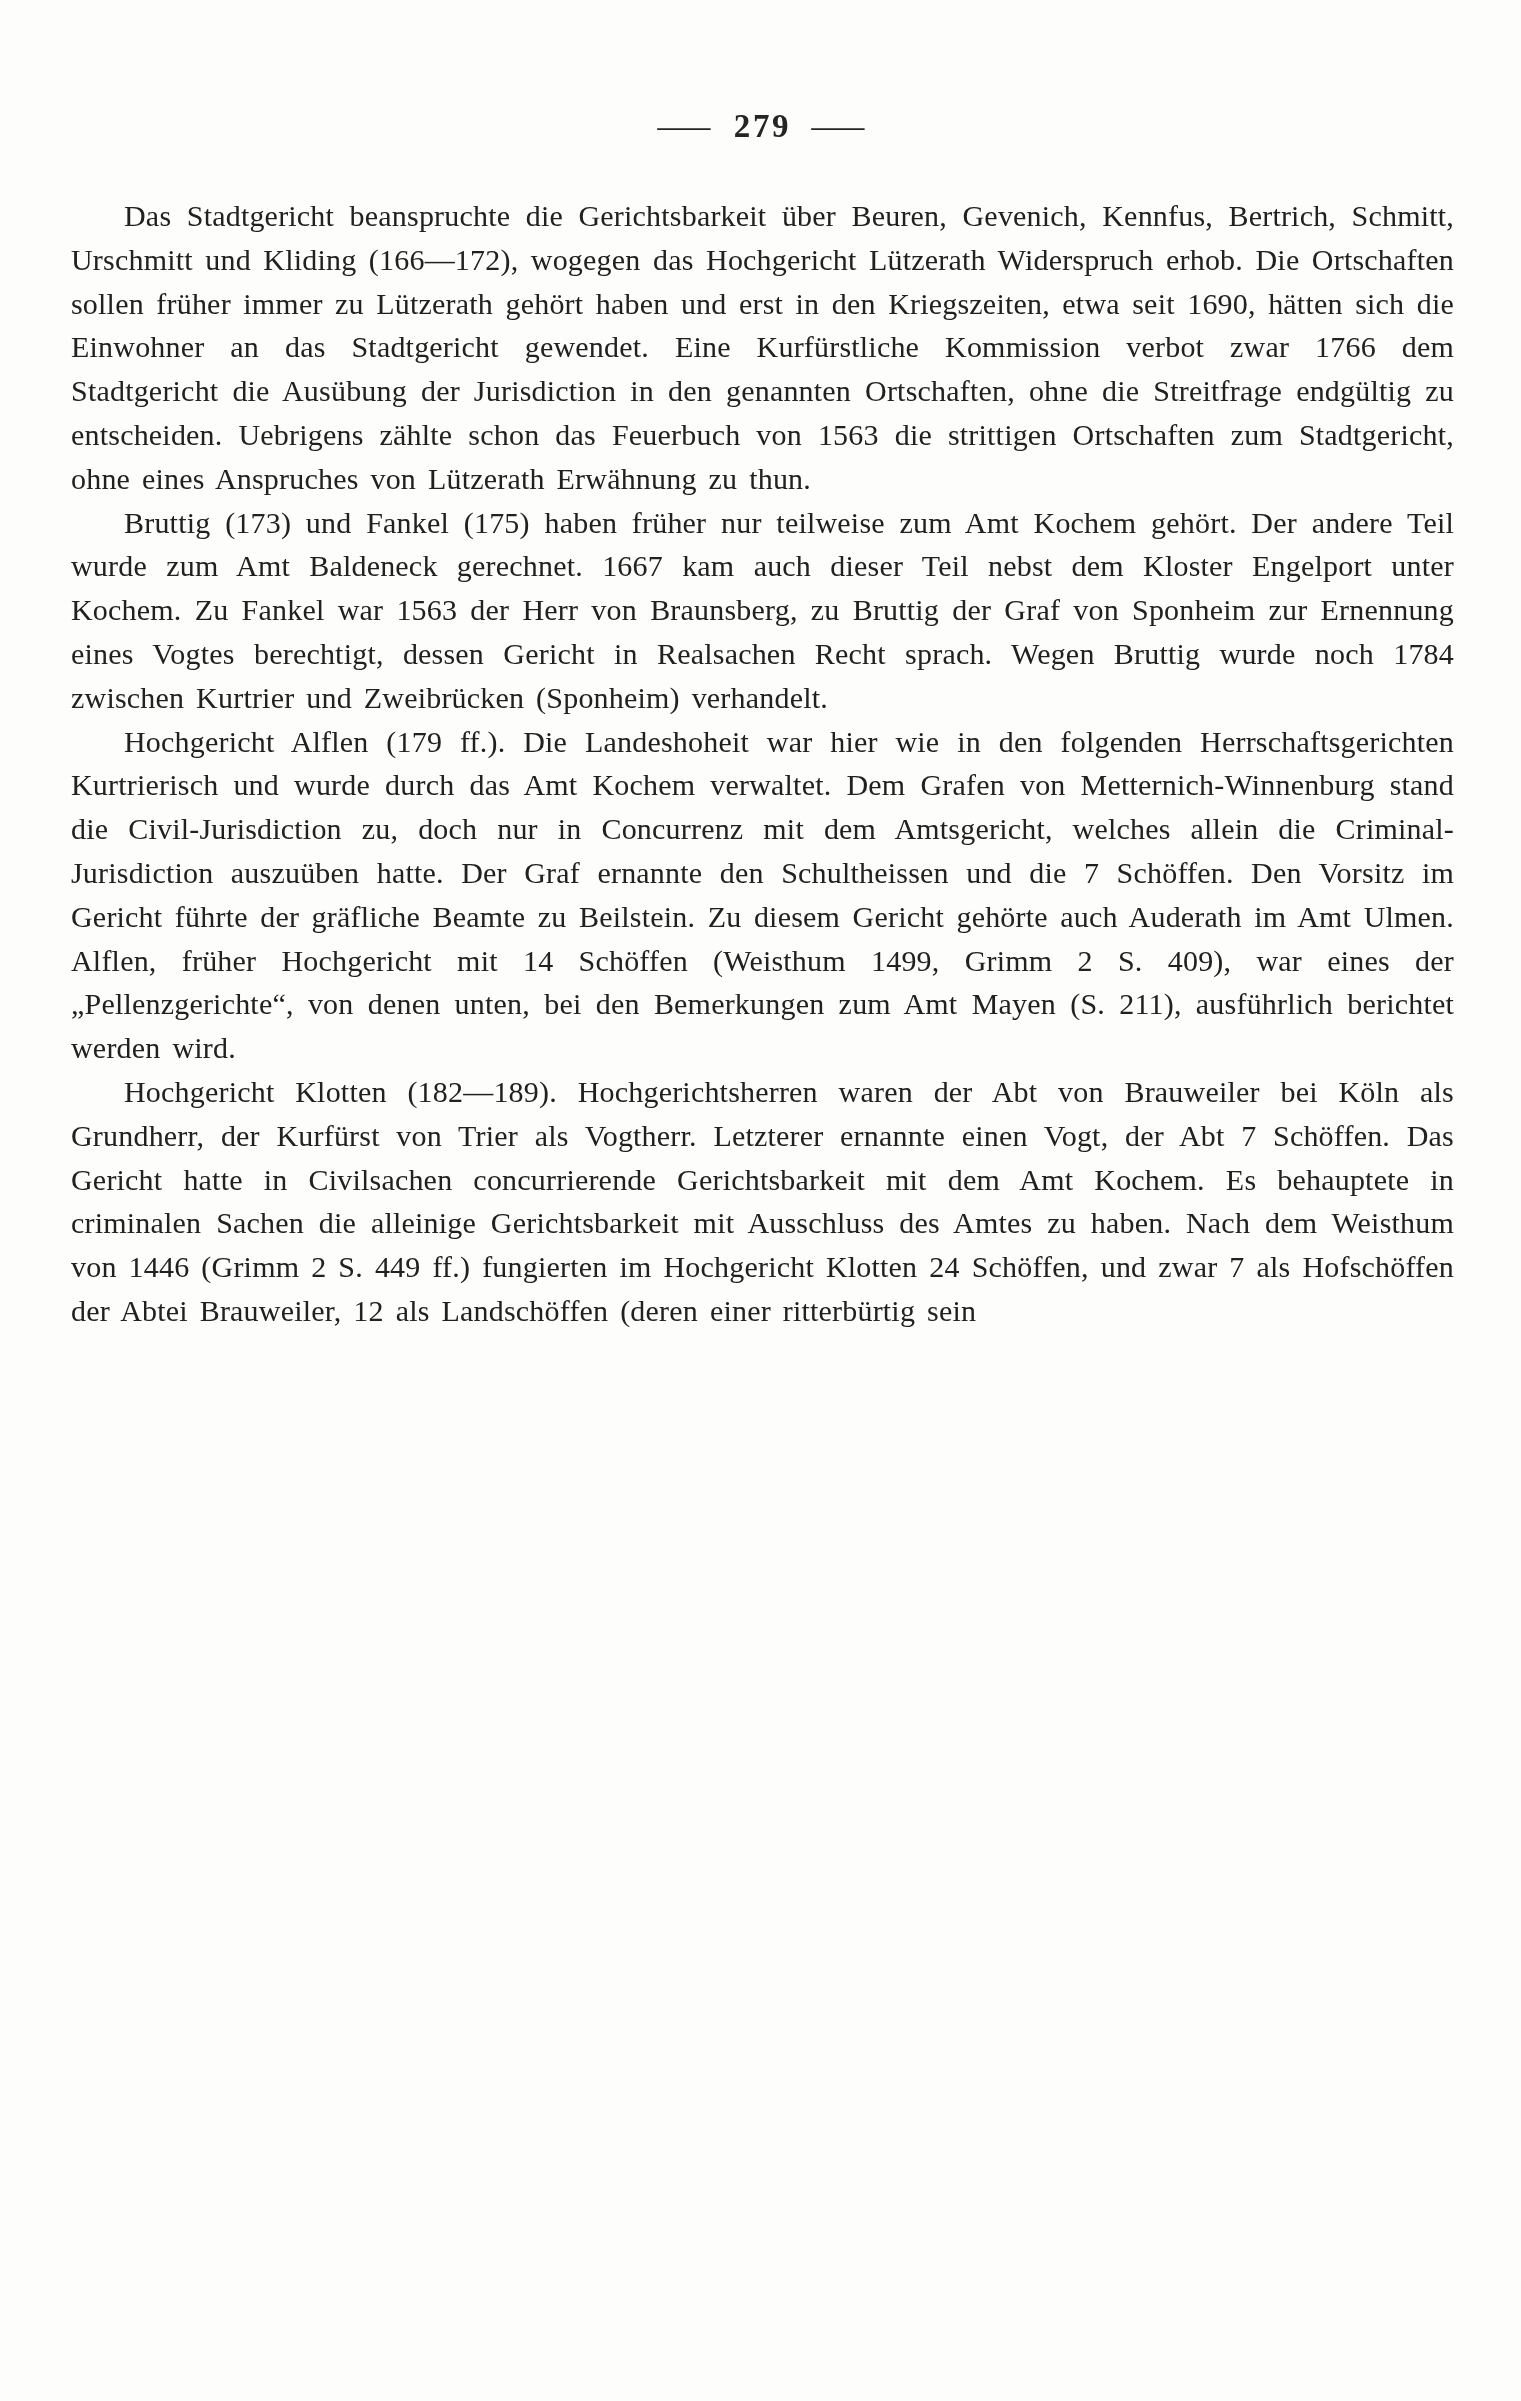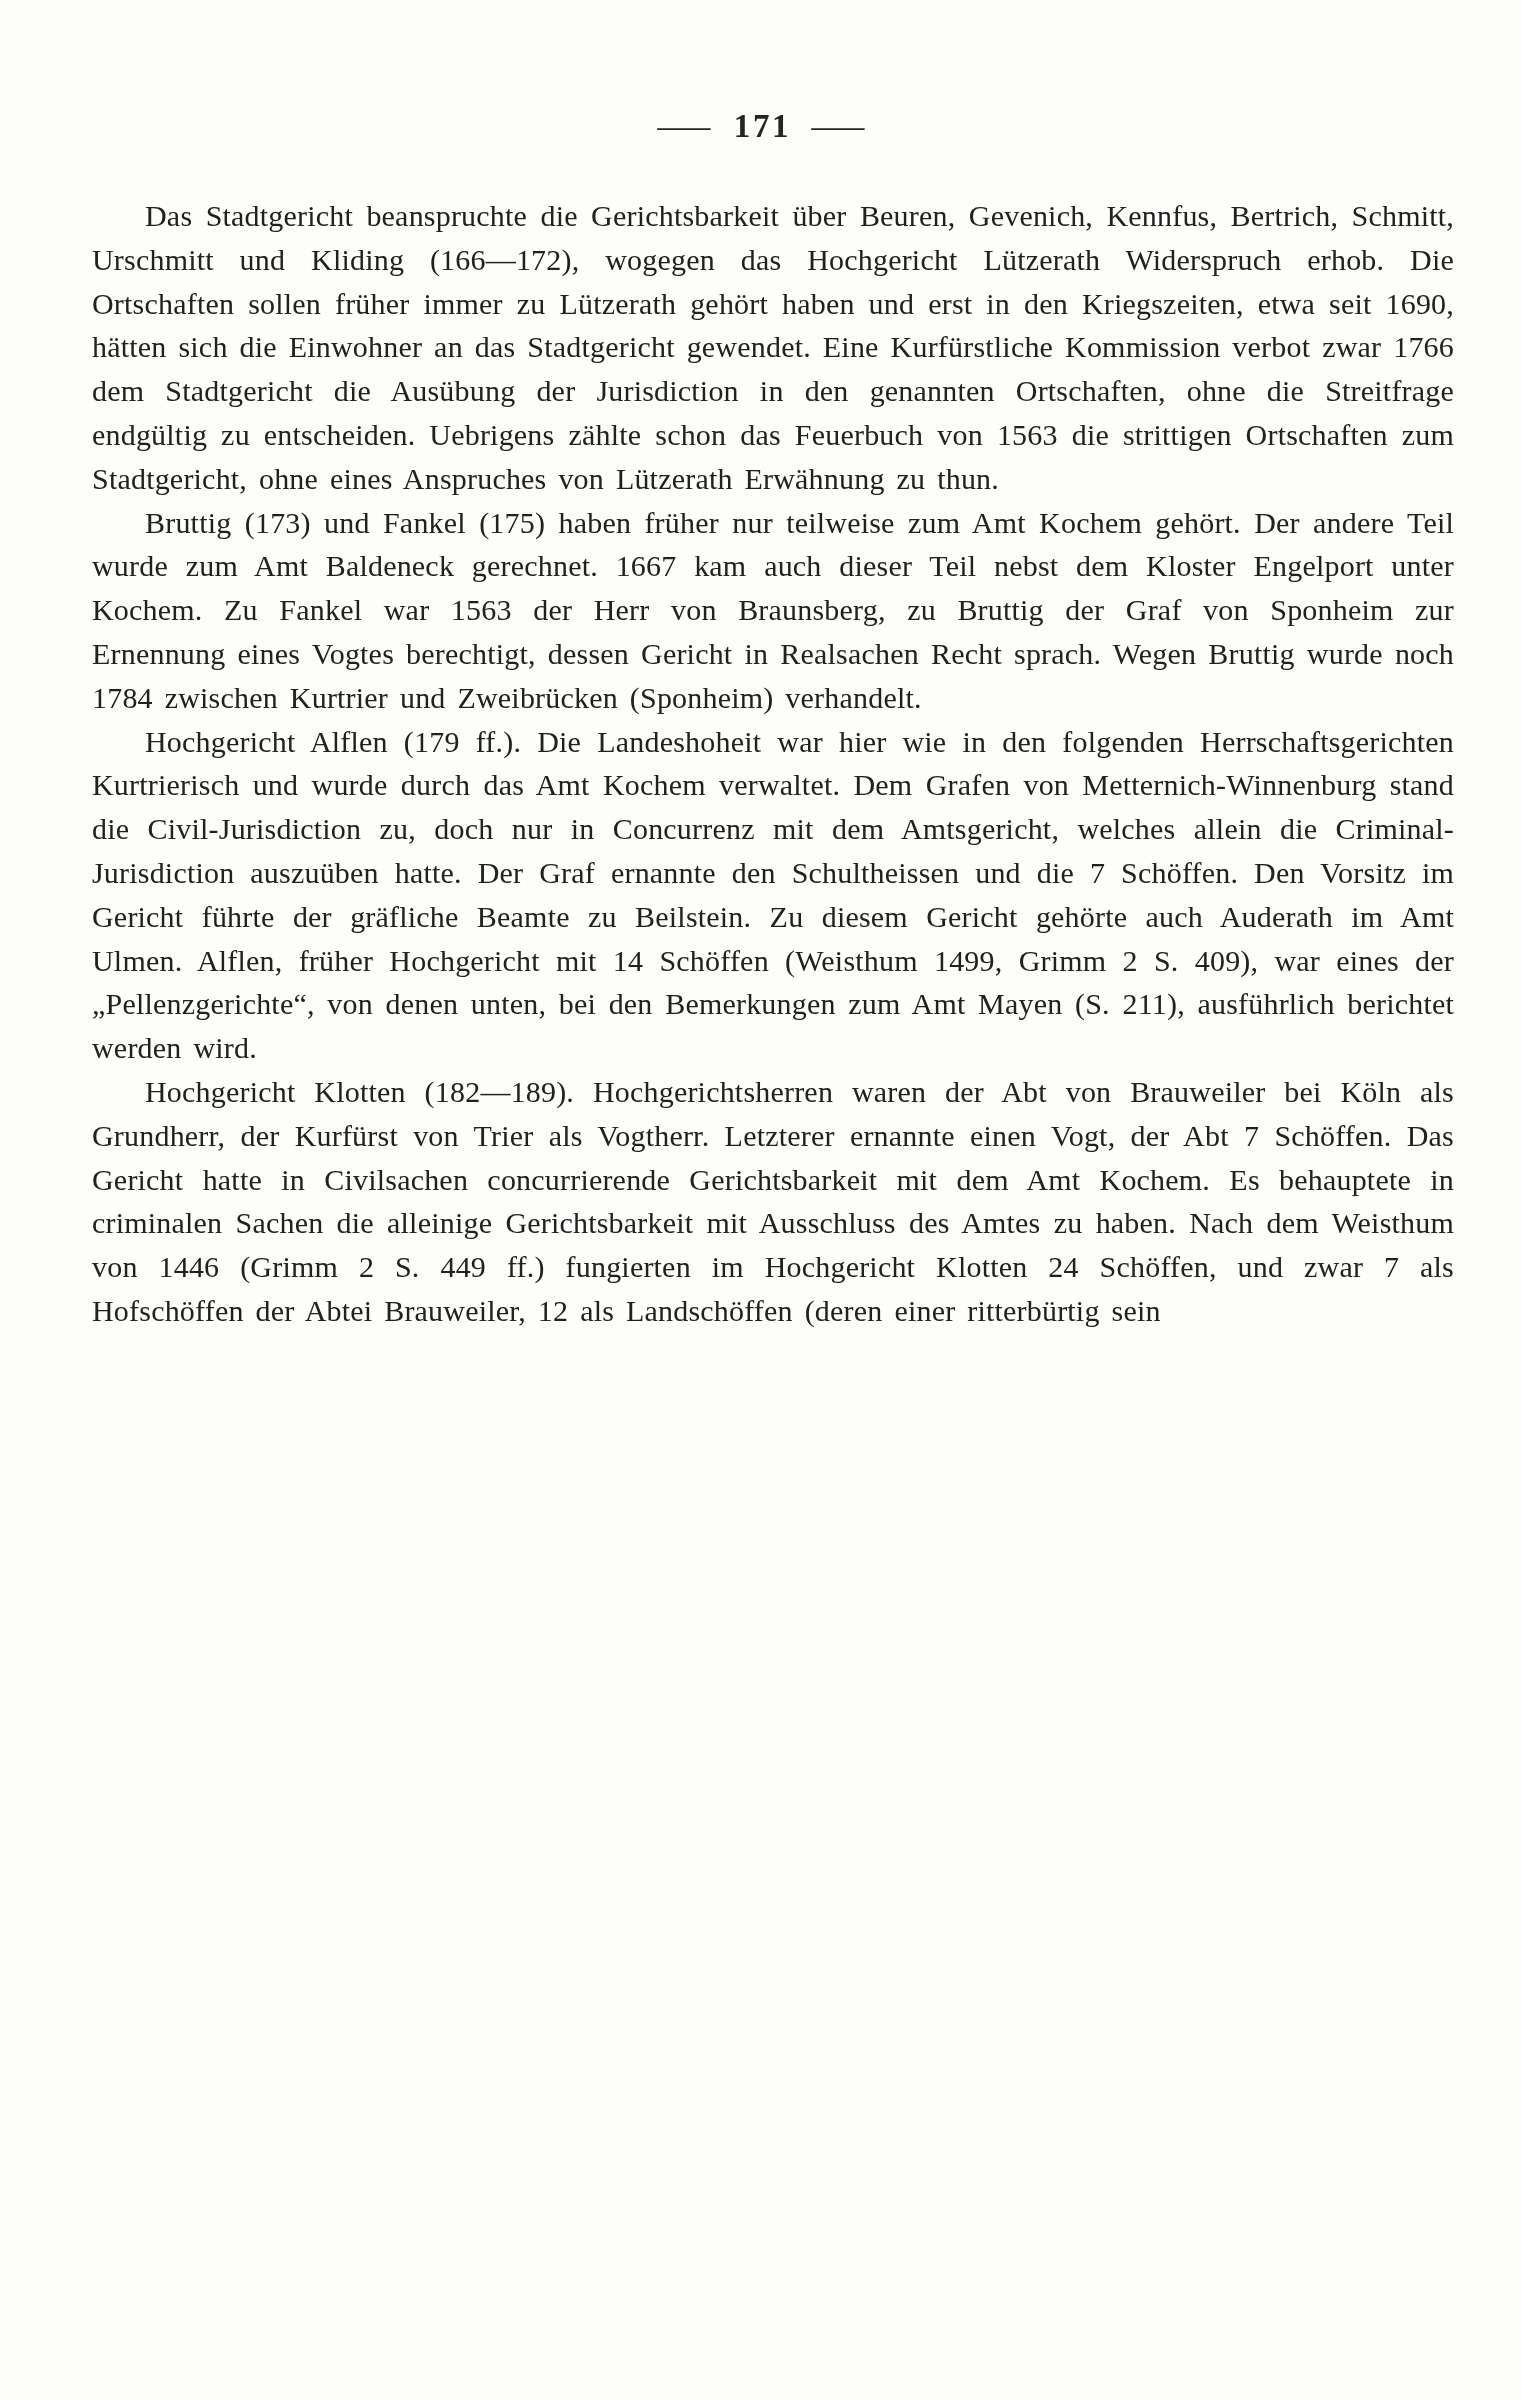--- a/index.html
+++ b/index.html
@@ -36,35 +36,34 @@
   .page-header .page-num {
     font-weight: bold;
     letter-spacing: 2.7px;
   }
   .text-block {
     font-size: 30px;
     line-height: 1.46;
     text-align: justify;
     word-spacing: 0.14em;
     letter-spacing: 0.2px;
-    margin-left: 21px;
   }
   .text-block p {
     margin: 0;
     text-indent: 53px;
   }
 </style>
 </head>
 <body>
 
 <div class="scan-page">
 
   <div class="page-header">
     <span class="rule">—</span>
-    <span class="page-num">171</span>
+    <span class="page-num">279</span>
     <span class="rule">—</span>
   </div>
 
   <div class="text-block">
     <p>Das Stadtgericht beanspruchte die Gerichtsbarkeit über Beuren, Gevenich, Kennfus, Bertrich, Schmitt, Urschmitt und Kliding (166—172), wogegen das Hochgericht Lützerath Widerspruch erhob. Die Ortschaften sollen früher immer zu Lützerath gehört haben und erst in den Kriegszeiten, etwa seit 1690, hätten sich die Einwohner an das Stadtgericht gewendet. Eine Kurfürstliche Kommission verbot zwar 1766 dem Stadtgericht die Ausübung der Jurisdiction in den genannten Ortschaften, ohne die Streitfrage endgültig zu entscheiden. Uebrigens zählte schon das Feuerbuch von 1563 die strittigen Ortschaften zum Stadtgericht, ohne eines Anspruches von Lützerath Erwähnung zu thun.</p>
     <p>Bruttig (173) und Fankel (175) haben früher nur teilweise zum Amt Kochem gehört. Der andere Teil wurde zum Amt Baldeneck gerechnet. 1667 kam auch dieser Teil nebst dem Kloster Engelport unter Kochem. Zu Fankel war 1563 der Herr von Braunsberg, zu Bruttig der Graf von Sponheim zur Ernennung eines Vogtes berechtigt, dessen Gericht in Realsachen Recht sprach. Wegen Bruttig wurde noch 1784 zwischen Kurtrier und Zweibrücken (Sponheim) verhandelt.</p>
     <p>Hochgericht Alflen (179 ff.). Die Landeshoheit war hier wie in den folgenden Herrschaftsgerichten Kurtrierisch und wurde durch das Amt Kochem verwaltet. Dem Grafen von Metternich-Winnenburg stand die Civil-Jurisdiction zu, doch nur in Concurrenz mit dem Amtsgericht, welches allein die Criminal-Jurisdiction auszuüben hatte. Der Graf ernannte den Schultheissen und die 7 Schöffen. Den Vorsitz im Gericht führte der gräfliche Beamte zu Beilstein. Zu diesem Gericht gehörte auch Auderath im Amt Ulmen. Alflen, früher Hochgericht mit 14 Schöffen (Weisthum 1499, Grimm 2 S. 409), war eines der „Pellenzgerichte“, von denen unten, bei den Bemerkungen zum Amt Mayen (S. 211), ausführlich berichtet werden wird.</p>
     <p>Hochgericht Klotten (182—189). Hochgerichtsherren waren der Abt von Brauweiler bei Köln als Grundherr, der Kurfürst von Trier als Vogtherr. Letzterer ernannte einen Vogt, der Abt 7 Schöffen. Das Gericht hatte in Civilsachen concurrierende Gerichtsbarkeit mit dem Amt Kochem. Es behauptete in criminalen Sachen die alleinige Gerichtsbarkeit mit Ausschluss des Amtes zu haben. Nach dem Weisthum von 1446 (Grimm 2 S. 449 ff.) fungierten im Hochgericht Klotten 24 Schöffen, und zwar 7 als Hofschöffen der Abtei Brauweiler, 12 als Landschöffen (deren einer ritterbürtig sein</p>
   </div>
 

